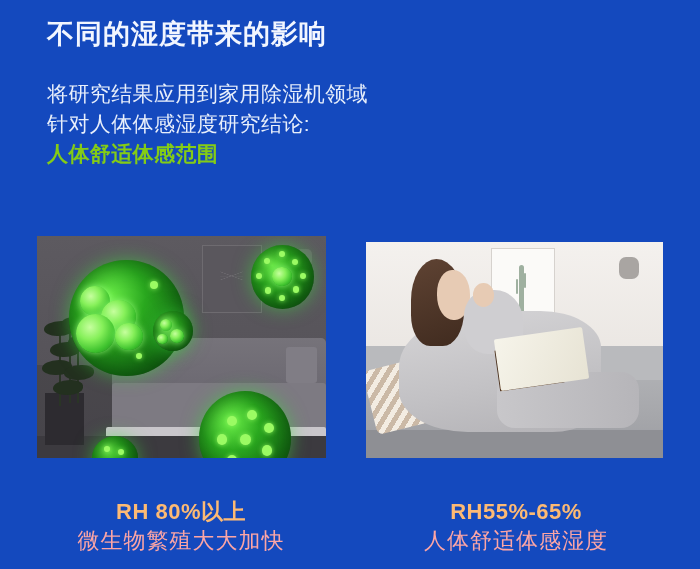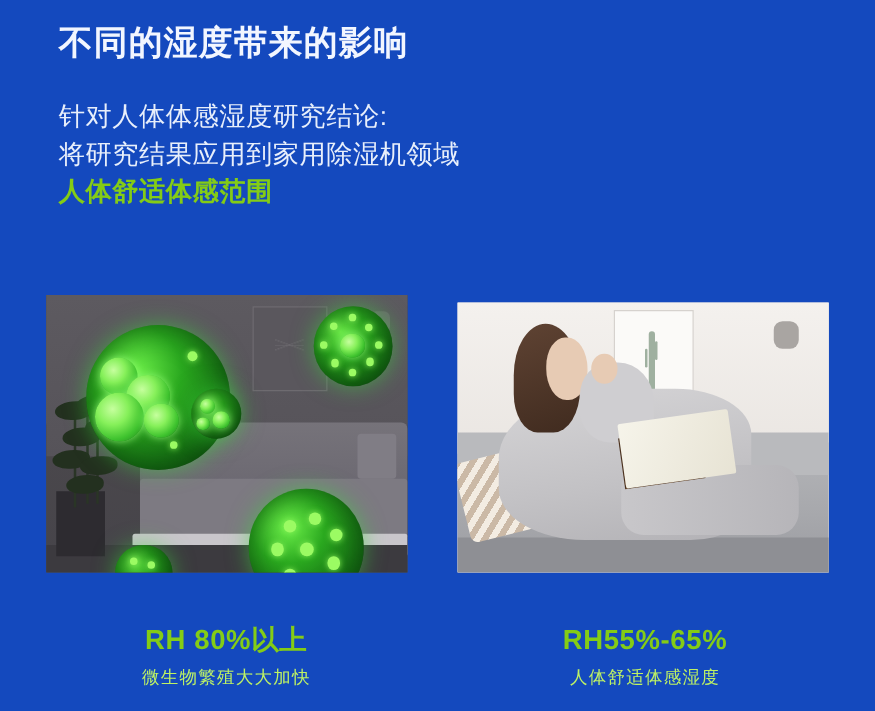--- a/index.html
+++ b/index.html
@@ -235,38 +235,38 @@
   }
 
   
   .captions { position:absolute; left:0; top:498px; width:700px; }
   .cap {
     position:absolute; top:0; width:300px; text-align:center;
   }
   .cap-left  { left:31px; }
   .cap-right { left:366px; }
   .cap-title{
-    font-size:22px; font-weight:bold; color:#84cc16;
+    font-size:22px; font-weight:bold; color:#fdba74;
     letter-spacing:0.5px; line-height:28px; white-space:nowrap;
   }
   .cap-sub{
-    font-size:14px; color:#bef264; letter-spacing:1px;
+    font-size:22px; color:#fca5a5; letter-spacing:1px;
     line-height:26px; margin-top:2px; white-space:nowrap;
   }
 </style>
 </head>
 <body>
 
 <div id="poster">
 
   <div class="page-title">不同的湿度带来的影响</div>
 
   <div class="intro">
+    <span class="ln">将研究结果应用到家用除湿机领域</span>
     <span class="ln">针对人体体感湿度研究结论:</span>
-    <span class="ln">将研究结果应用到家用除湿机领域</span>
     <span class="ln ln-bold">人体舒适体感范围</span>
   </div>
 
   <div class="panels">
 
     <div class="panel panel-left">
       <div class="room-dim">
         <div class="rd-wall"></div>
         <div class="rd-frame"></div>
         <div class="rd-knob"></div>

